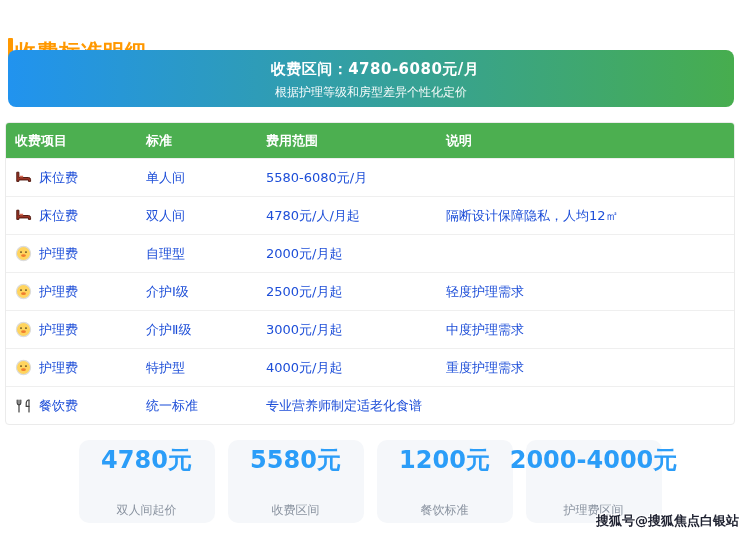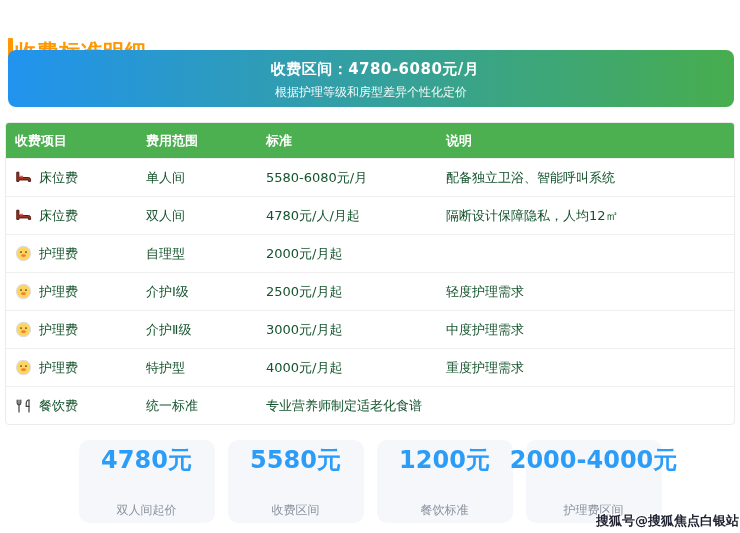--- a/index.html
+++ b/index.html
@@ -32,21 +32,21 @@
     position:absolute;left:5px;top:122px;width:730px;background:#fff;
     border:1px solid #ebebeb;border-radius:4px;overflow:hidden;
   }
   .thead{
     display:grid;grid-template-columns:131px 120px 180px 1fr;align-items:center;
     height:35px;padding-left:9px;background:var(--header-green);
     color:#fff;font-size:13px;font-weight:bold;
   }
   .trow{
     display:grid;grid-template-columns:131px 120px 180px 1fr;align-items:center;
-    height:38px;padding-left:9px;font-size:13px;color:#14532d;border-top:1px solid #efefef;
+    height:38px;padding-left:9px;font-size:13px;color:#1d4ed8;border-top:1px solid #efefef;
   }
   .cell-item{display:flex;align-items:center;gap:7px;}
   .row-icon{display:inline-flex;width:17px;height:17px;align-items:center;justify-content:center;}
   .row-icon svg{display:block;}
   
   .stats{position:absolute;left:0;top:440px;width:740px;display:flex;justify-content:center;gap:13px;}
   .stat-card{
     width:136px;height:83px;background:#f5f7fa;border-radius:10px;
     display:flex;flex-direction:column;align-items:center;justify-content:center;
   }
@@ -68,38 +68,37 @@
 </div>
 
 <div class="banner">
   <div class="banner-line1">收费区间：4780-6080元/月</div>
   <div class="banner-line2">根据护理等级和房型差异个性化定价</div>
 </div>
 
 <div class="fee-table">
   <div class="thead">
     <span>收费项目</span>
+    <span>标准</span>
     <span>费用范围</span>
-    <span>标准</span>
     <span>说明</span>
   </div>
   <div id="tbody">
       <div class="trow">
         <div class="cell-item">
           <span class="row-icon">
             <svg width="17" height="17" viewBox="0 0 24 24">
               <path fill="#9c3425" stroke="#48120a" stroke-width="1.3" d="M2.5 4.5h3v7.5h13.5a3 3 0 0 1 3 3v2.5h-3v-2H5.5v2h-3z"></path>
               <path fill="#d96a54" d="M6.5 9.5h5v2.5h-5z"></path>
             </svg>
           </span>
           <span>床位费</span>
         </div>
         <div>单人间</div>
         <div>5580-6080元/月</div>
-        <div>配备独立卫浴、智能呼叫系统</div>
       </div>
       <div class="trow">
         <div class="cell-item">
           <span class="row-icon">
             <svg width="17" height="17" viewBox="0 0 24 24">
               <path fill="#9c3425" stroke="#48120a" stroke-width="1.3" d="M2.5 4.5h3v7.5h13.5a3 3 0 0 1 3 3v2.5h-3v-2H5.5v2h-3z"></path>
               <path fill="#d96a54" d="M6.5 9.5h5v2.5h-5z"></path>
             </svg>
           </span>
           <span>床位费</span>

